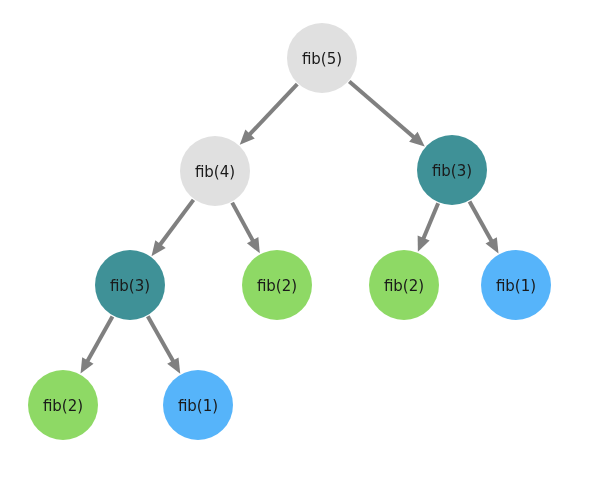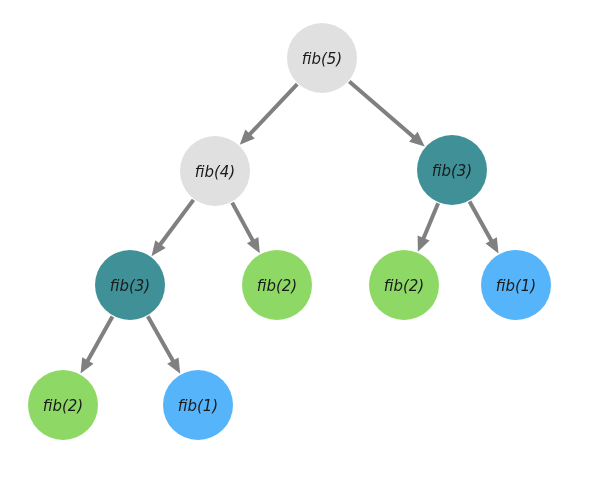--- a/index.html
+++ b/index.html
@@ -11,21 +11,20 @@
     width: 600px;
     height: 498px;
     overflow: hidden;
     font-family: "DejaVu Sans", sans-serif;
   }
   #canvas-wrap {
     position: relative;
     width: 600px;
     height: 440px;
     background: #ffffff;
-    font-style: italic;
   }
   #tree-svg {
     position: absolute;
     left: 0;
     top: 0;
     width: 600px;
     height: 498px;
     display: block;
   }
   .node-label {

